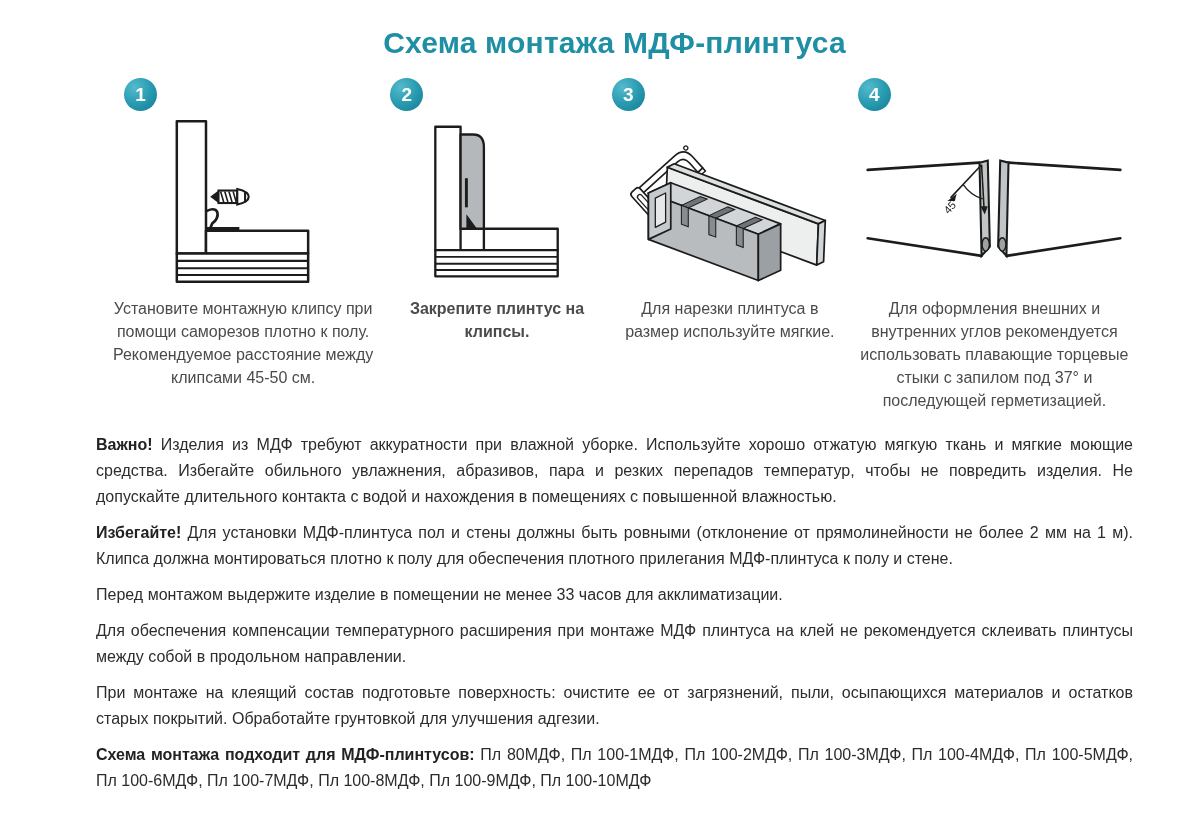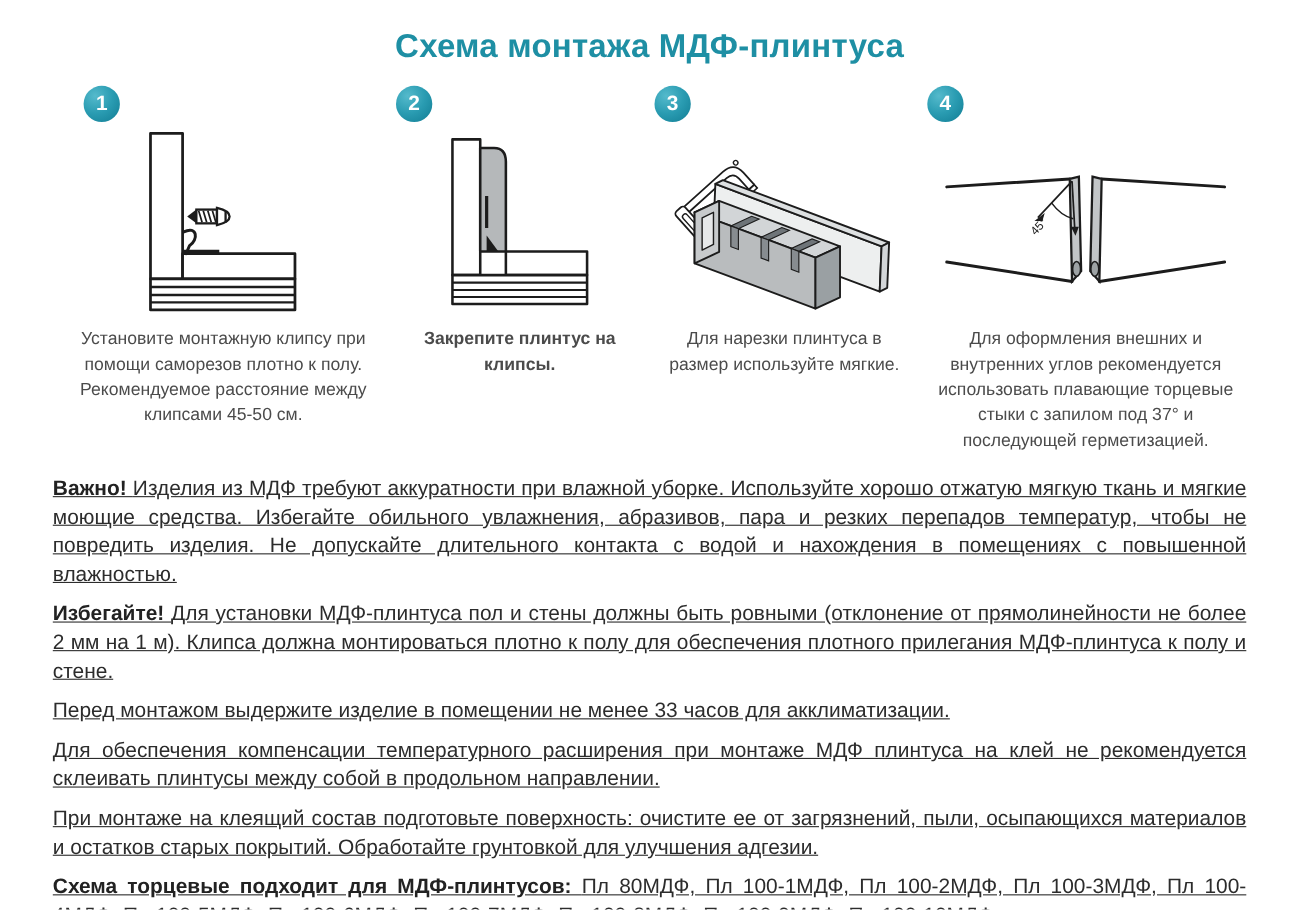--- a/index.html
+++ b/index.html
@@ -1,19 +1,20 @@
 <!DOCTYPE html>
 <html><head>
 <meta charset="utf-8">
 <style>
   html,body{margin:0;padding:0;background:#ffffff;}
   .page{
     width:1181px;height:827px;overflow:hidden;background:#ffffff;
     font-family:"Liberation Sans","DejaVu Sans",sans-serif;color:#2c2c2c;
     box-sizing:border-box;
+    padding-left:48px;
   }
   .title{
     margin-top:26px;text-align:center;font-size:30px;font-weight:bold;
     color:#1e8fa4;letter-spacing:.2px;
   }
   .steps{
     display:flex;justify-content:space-between;
     padding:0 48px;margin-top:18px;
   }
   .step{display:flex;flex-direction:column;}
@@ -38,22 +39,22 @@
   .caption{
     font-size:16px;line-height:23px;color:#4b4b4b;text-align:center;
     margin:6px auto 0 auto;
   }
   .step-1 .caption{max-width:300px;}
   .step-2 .caption{max-width:200px;font-weight:bold;}
   .step-3 .caption{max-width:215px;}
   .step-4 .caption{max-width:288px;}
   .text-block{padding:0 48px;margin-top:20px;}
   .para{
-    font-size:19px;line-height:26px;text-align:justify;
-    margin:0 0 10px 0;color:#2c2c2c;text-decoration:underline;
+    font-size:16px;line-height:26px;text-align:justify;
+    margin:0 0 10px 0;color:#2c2c2c;
   }
   .para strong{font-weight:bold;color:#222;}
 </style>
 </head>
 <body>
 
 <div class="page">
 
   <div class="title">Схема монтажа МДФ-плинтуса</div>
 
@@ -182,16 +183,16 @@
     </div>
 
   </div>
 
   <div class="text-block">
     <p class="para"><strong>Важно! </strong><span>Изделия из МДФ требуют аккуратности при влажной уборке. Используйте хорошо отжатую мягкую ткань и мягкие моющие средства. Избегайте обильного увлажнения, абразивов, пара и резких перепадов температур, чтобы не повредить изделия. Не допускайте длительного контакта с водой и нахождения в помещениях с повышенной влажностью.</span></p>
     <p class="para"><strong>Избегайте! </strong><span>Для установки МДФ-плинтуса пол и стены должны быть ровными (отклонение от прямолинейности не более 2 мм на 1 м). Клипса должна монтироваться плотно к полу для обеспечения плотного прилегания МДФ-плинтуса к полу и стене.</span></p>
     <p class="para"><span>Перед монтажом выдержите изделие в помещении не менее 33 часов для акклиматизации.</span></p>
     <p class="para"><span>Для обеспечения компенсации температурного расширения при монтаже МДФ плинтуса на клей не рекомендуется склеивать плинтусы между собой в продольном направлении.</span></p>
     <p class="para"><span>При монтаже на клеящий состав подготовьте поверхность: очистите ее от загрязнений, пыли, осыпающихся материалов и остатков старых покрытий. Обработайте грунтовкой для улучшения адгезии.</span></p>
-    <p class="para"><strong>Схема торцевые подходит для МДФ-плинтусов: </strong><span>Пл 80МДФ, Пл 100-1МДФ, Пл 100-2МДФ, Пл 100-3МДФ, Пл 100-4МДФ, Пл 100-5МДФ, Пл 100-6МДФ, Пл 100-7МДФ, Пл 100-8МДФ, Пл 100-9МДФ, Пл 100-10МДФ</span></p>
+    <p class="para"><strong>Схема монтажа подходит для МДФ-плинтусов: </strong><span>Пл 80МДФ, Пл 100-1МДФ, Пл 100-2МДФ, Пл 100-3МДФ, Пл 100-4МДФ, Пл 100-5МДФ, Пл 100-6МДФ, Пл 100-7МДФ, Пл 100-8МДФ, Пл 100-9МДФ, Пл 100-10МДФ</span></p>
   </div>
 
 </div>
 
 </body></html>

